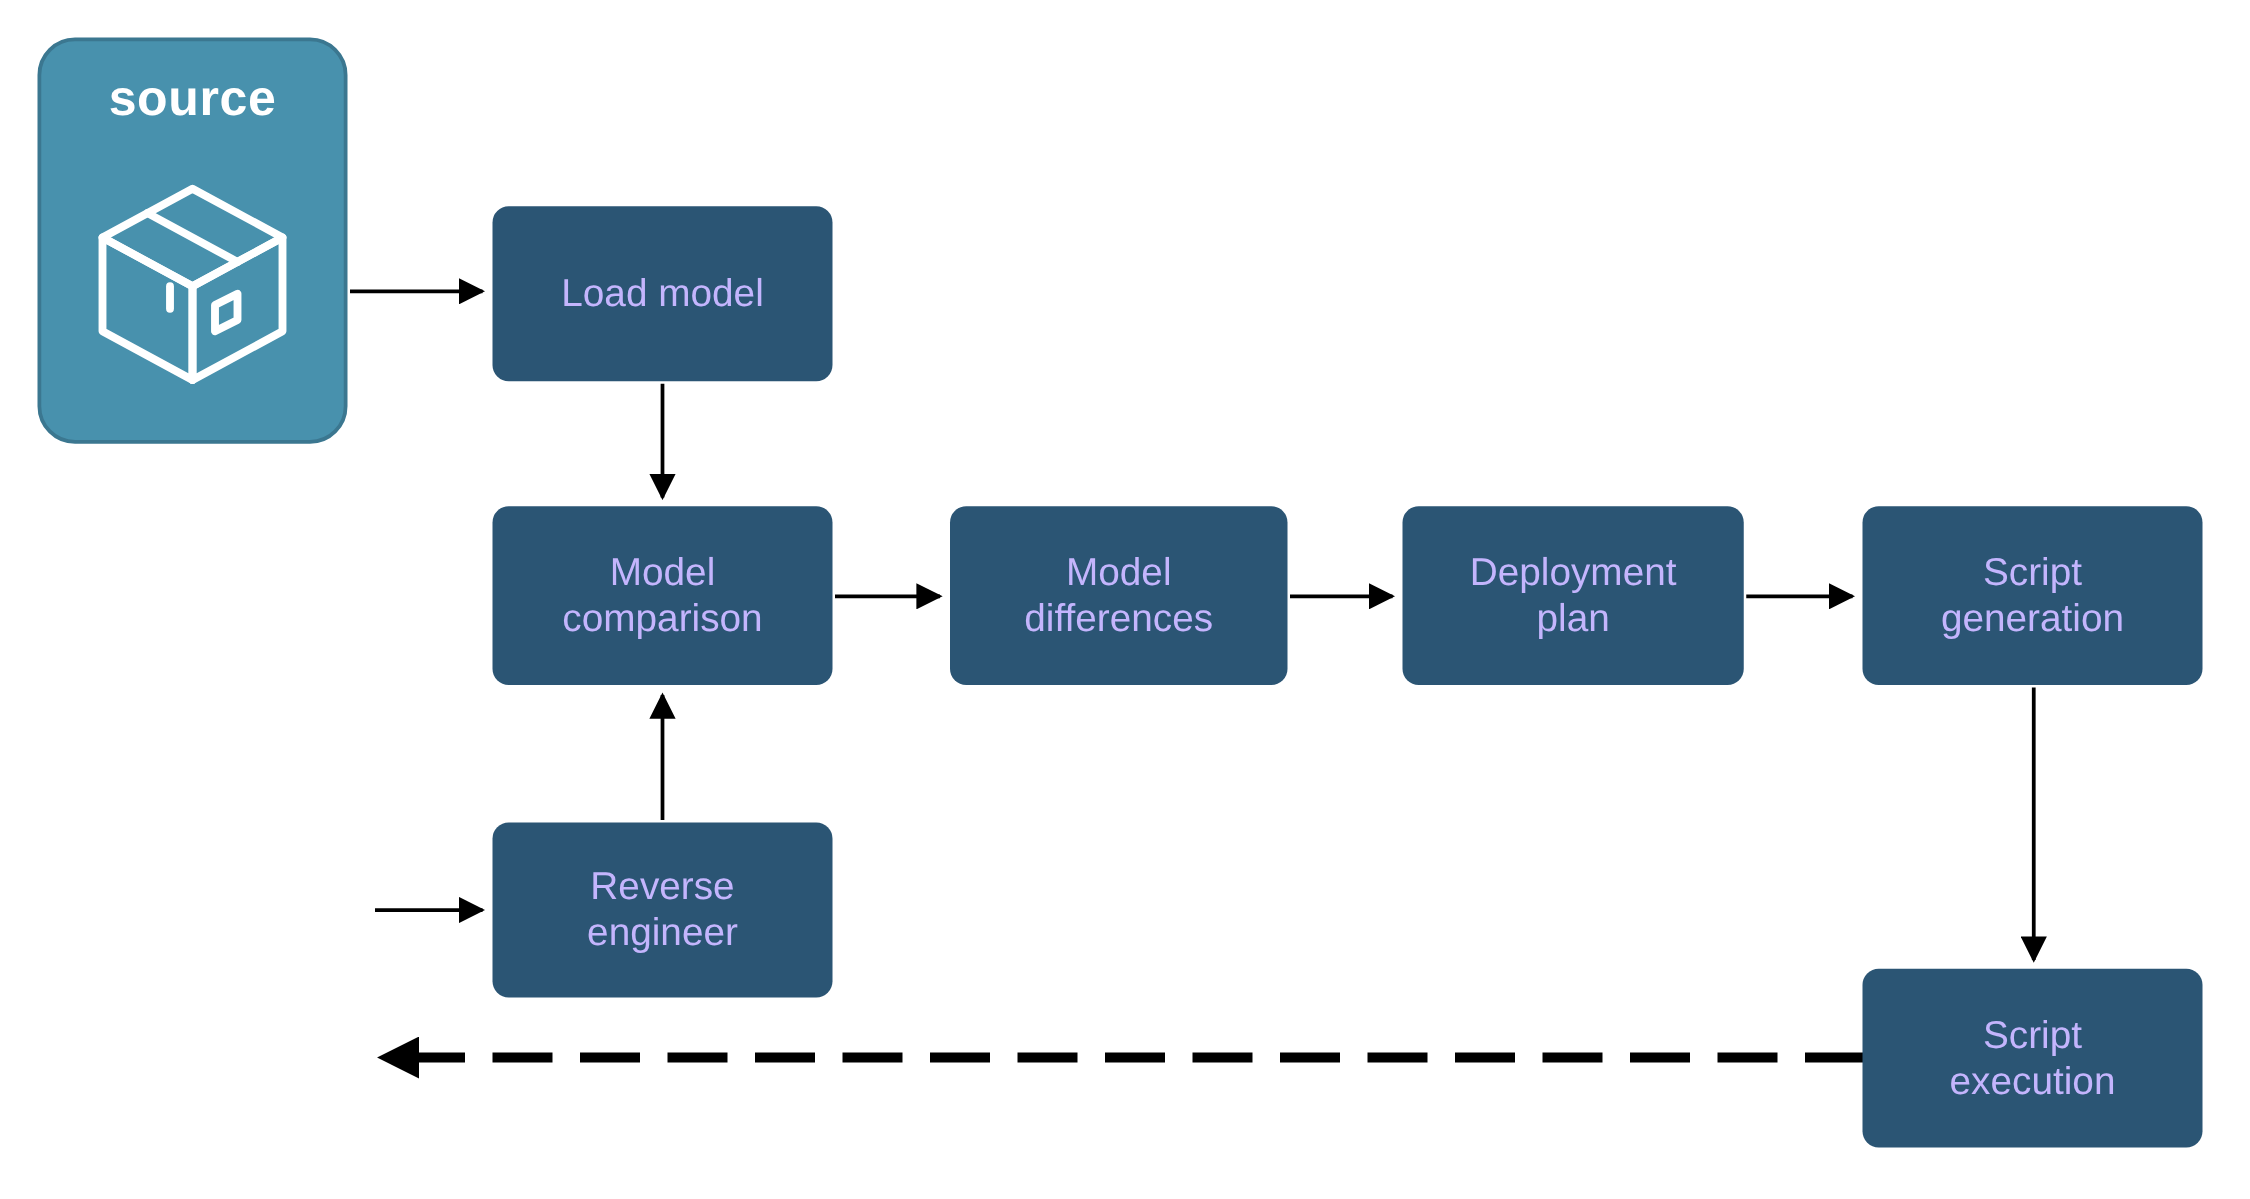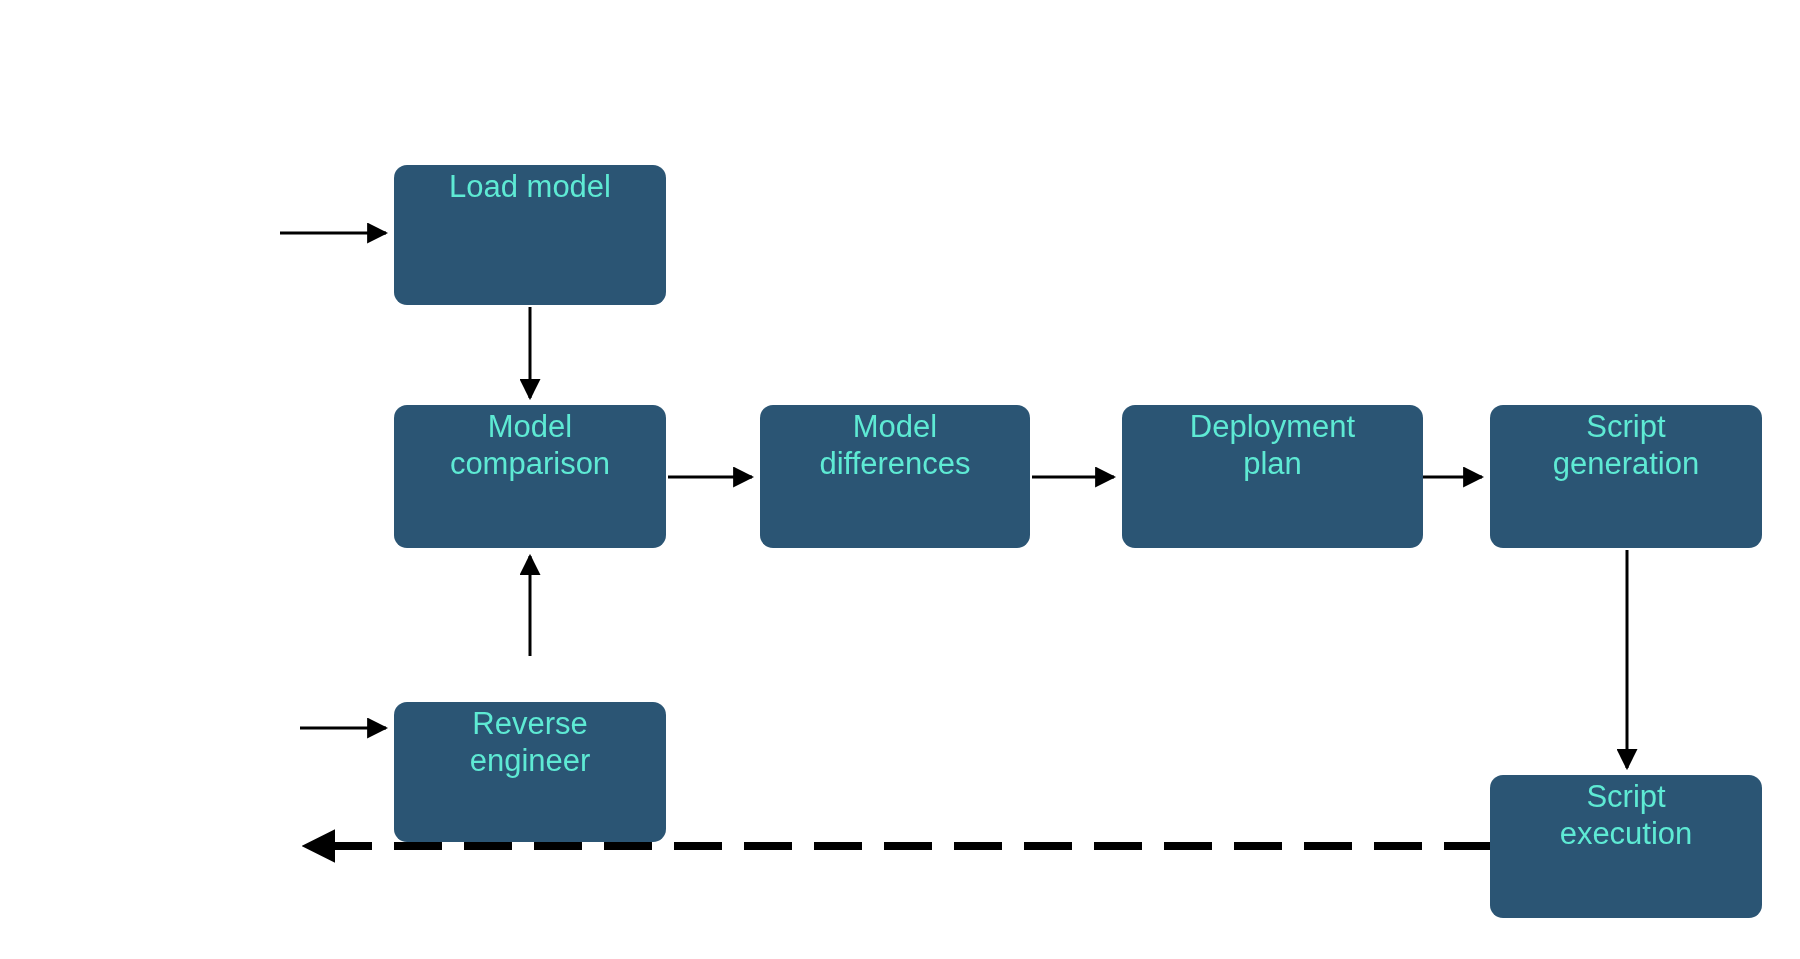--- a/index.html
+++ b/index.html
@@ -35,23 +35,23 @@
     display:flex;align-items:center;justify-content:center;
     width:100%;
   }
 
   
   .pbox{
     position:absolute;
     background:#2B5574;
     border-radius:13px;
     box-sizing:border-box;
-    display:flex;justify-content:center;
+    display:flex;align-items:center;justify-content:center;
     text-align:center;
-    color:#5eead4;
+    color:#c4b5fd;
     font-size:31px;
     line-height:1.18;
     padding:4px 10px;
     user-select:none;
   }
   .pbox .plabel{white-space:pre-line;}
 
   
   #wires{position:absolute;left:0;top:0;width:1800px;height:959px;pointer-events:none;}
 </style>
@@ -82,47 +82,67 @@
 
     <line x1="1627" y1="550" x2="1627" y2="768" stroke="#000" stroke-width="3" marker-end="url(#ah)"></line>
 
     <line x1="300" y1="728" x2="386" y2="728" stroke="#000" stroke-width="3" marker-end="url(#ah)"></line>
 
     <line x1="530" y1="656" x2="530" y2="556" stroke="#000" stroke-width="3" marker-end="url(#ah)"></line>
 
     <line x1="1492" y1="846" x2="305" y2="846" stroke="#000" stroke-width="8" stroke-dasharray="48 22" marker-end="url(#ah-thick)"></line>
   </svg>
 
+  <div class="endpoint" style="left:30px;top:30px;width:248px;height:325px;">
+    <div class="ep-label">source</div>
+    <div class="ep-icon">
+      <svg width="180" height="180" viewBox="0 0 120 120" xmlns="http://www.w3.org/2000/svg">
+        <g fill="none" stroke="#ffffff" stroke-width="4.2" stroke-linejoin="round" stroke-linecap="round">
+
+          <path d="M60 10 L108 36 L60 62 L12 36 Z"></path>
+
+          <path d="M12 36 L12 86 L60 112 L60 62 Z"></path>
+
+          <path d="M108 36 L108 86 L60 112 L60 62 Z"></path>
+
+          <path d="M36 23 L84 49"></path>
+          <path d="M48 62 L48 74"></path>
+
+          <path d="M72 72 L84 66 L84 80 L72 86 Z"></path>
+        </g>
+      </svg>
+    </div>
+  </div>
 
 
   <div class="pbox" style="left:394px;top:165px;width:272px;height:140px;">
     <span class="plabel">Load model</span>
   </div>
 
   <div class="pbox" style="left:394px;top:405px;width:272px;height:143px;">
     <span class="plabel">Model
 comparison</span>
   </div>
 
   <div class="pbox" style="left:760px;top:405px;width:270px;height:143px;">
     <span class="plabel">Model
 differences</span>
   </div>
 
-  <div class="pbox" style="left:1122px;top:405px;width:301px;height:143px;">
+  <div class="pbox" style="left:1122px;top:405px;width:273px;height:143px;">
     <span class="plabel">Deployment
 plan</span>
   </div>
 
   <div class="pbox" style="left:1490px;top:405px;width:272px;height:143px;">
     <span class="plabel">Script
 generation</span>
   </div>
 
-  <div class="pbox" style="left:394px;top:658px;width:272px;height:140px;margin-top:44px;">
+  <div class="pbox" style="left:394px;top:658px;width:272px;height:140px;">
     <span class="plabel">Reverse
 engineer</span>
   </div>
 
   <div class="pbox" style="left:1490px;top:775px;width:272px;height:143px;">
     <span class="plabel">Script
 execution</span>
   </div>
 
 </div>

